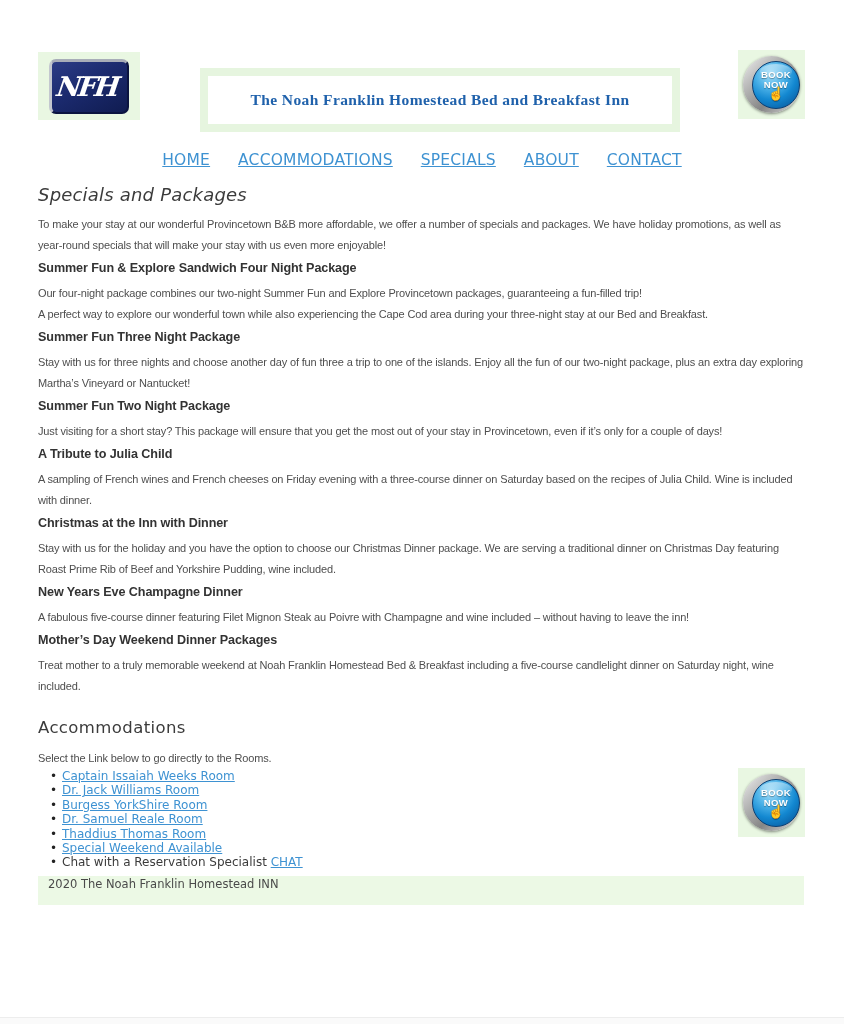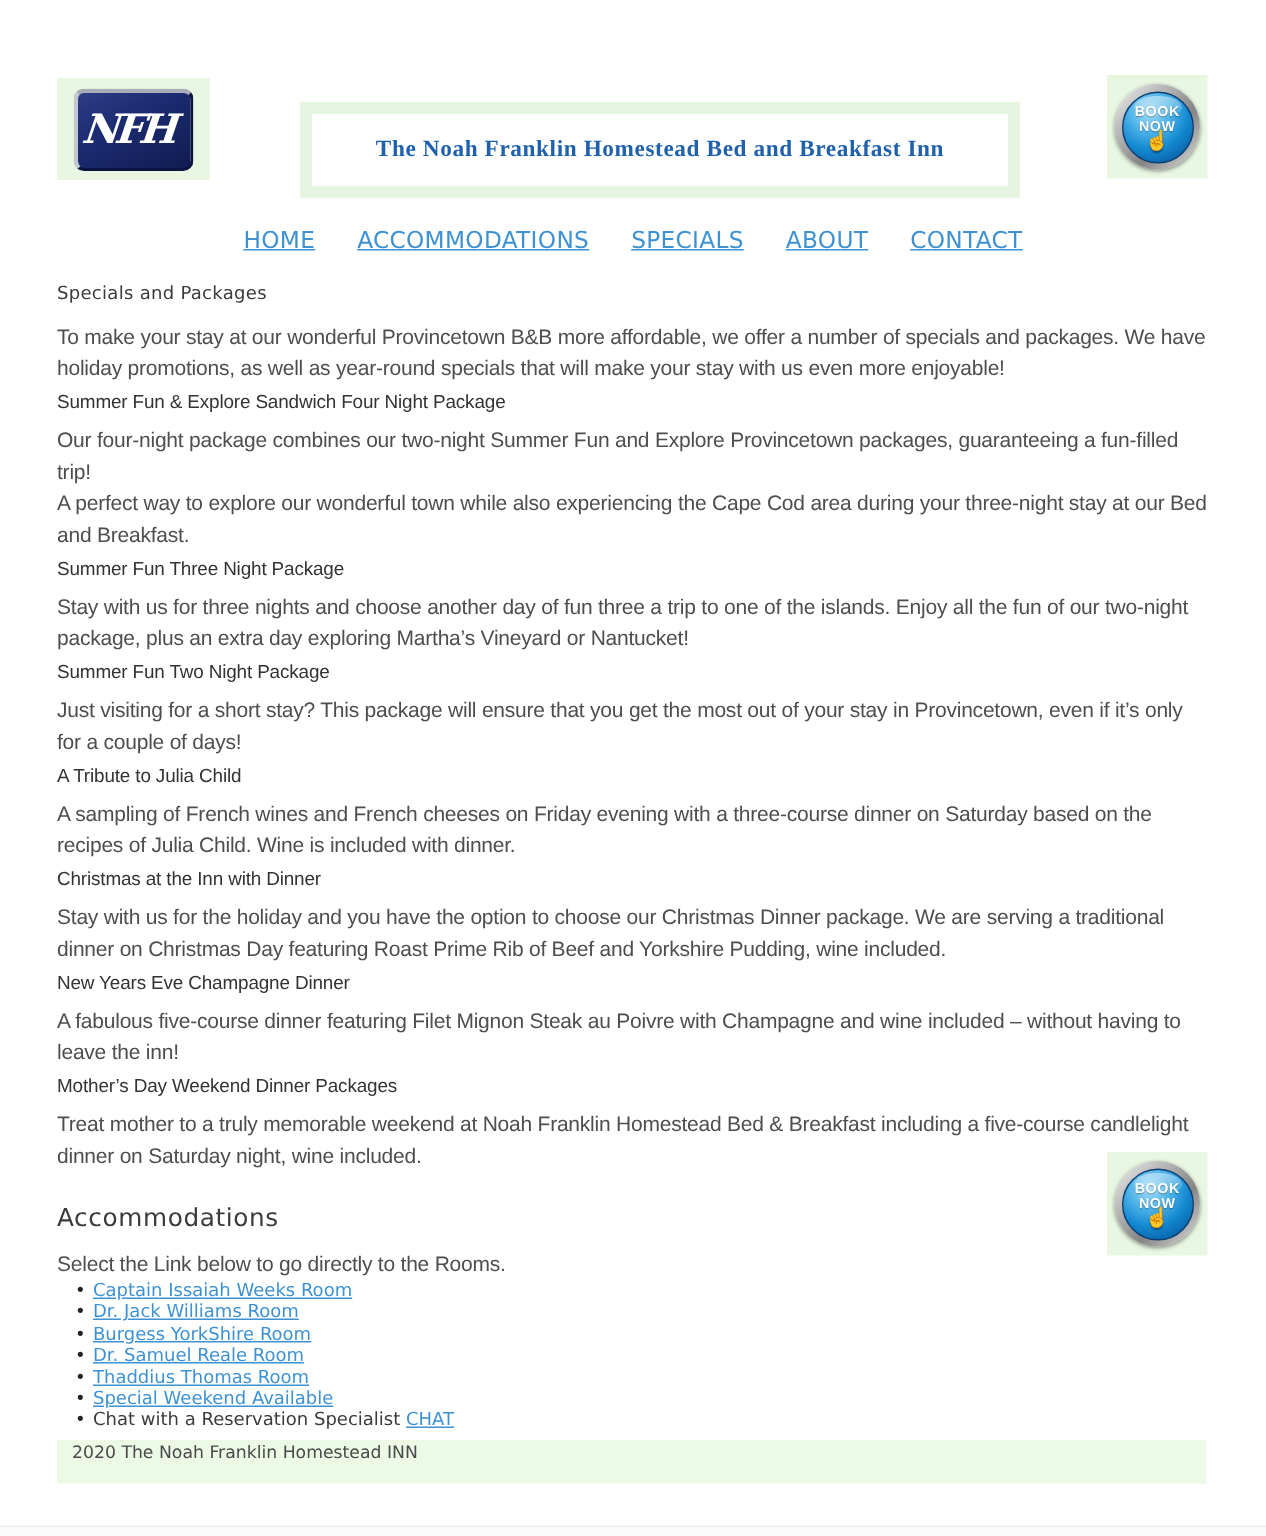--- a/index.html
+++ b/index.html
@@ -64,21 +64,21 @@
     background: #e9f7e2;
     display: flex; align-items: center; justify-content: center;
     cursor: pointer;
   }
   .book-now-top { top: 50px; }
   .book-now-mid { top: 768px; }
   .bn-ring {
     width: 57px; height: 57px; border-radius: 50%;
     background: linear-gradient(135deg, #f2f2f2 0%, #bdbdbd 28%, #858585 62%, #e0e0e0 100%);
     box-shadow: 0 1px 3px rgba(0,0,0,0.45);
-    display: flex; align-items: center; justify-content: center;
+    display: flex; align-items: center; justify-content: flex-end;
   }
   .bn-face {
     width: 48px; height: 48px; border-radius: 50%;
     border: 1px solid #0c3f73;
     background: radial-gradient(circle at 38% 26%, #a5def9 0%, #4cb2e8 32%, #1388d1 58%, #0a63a8 84%, #07517f 100%);
     position: relative; overflow: hidden;
     display: flex; flex-direction: column; align-items: center; justify-content: center;
   }
   .bn-face::before {
     content: ""; position: absolute; top: 2px; left: 7px; right: 7px; height: 15px;
@@ -107,30 +107,31 @@
   .nav a {
     color: #3e92d2; text-decoration: underline; cursor: pointer;
     white-space: nowrap;
   }
 
   
   .main { margin: 0 38px; width: 768px; }
 
   h1.page-title {
     font-family: "DejaVu Sans", sans-serif;
-    font-size: 12px; line-height: 24px; font-weight: 500;
+    font-size: 18px; line-height: 24px; font-weight: 500;
     color: #3b3b3b; letter-spacing: 0.2px;
     margin: 13px 0 7px;
+    font-style: italic;
   }
   p.body-text {
-    font-size: 14px; line-height: 21px; letter-spacing: -0.15px;
+    font-size: 11px; line-height: 21px; letter-spacing: -0.15px;
     color: #4e4e4e;
   }
   .package h3 {
-    font-size: 12.6px; line-height: 13px; font-weight: normal;
+    font-size: 12.6px; line-height: 13px; font-weight: bold;
     color: #333; letter-spacing: -0.1px;
     margin: 6px 0 8px;
   }
 
   h2.section-title {
     font-family: "DejaVu Sans", sans-serif;
     font-size: 16.5px; line-height: 20px; font-weight: 500;
     color: #3b3b3b; letter-spacing: 0.4px;
     margin: 21px 0 0;
   }

